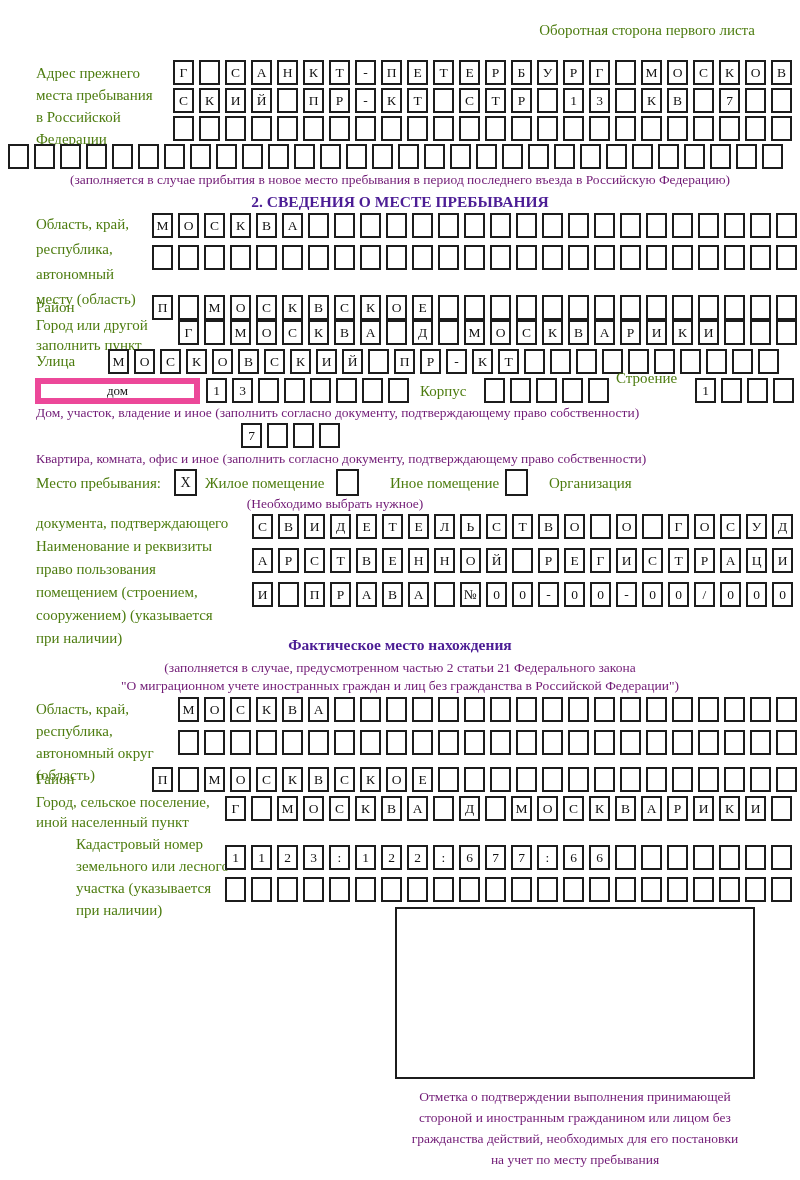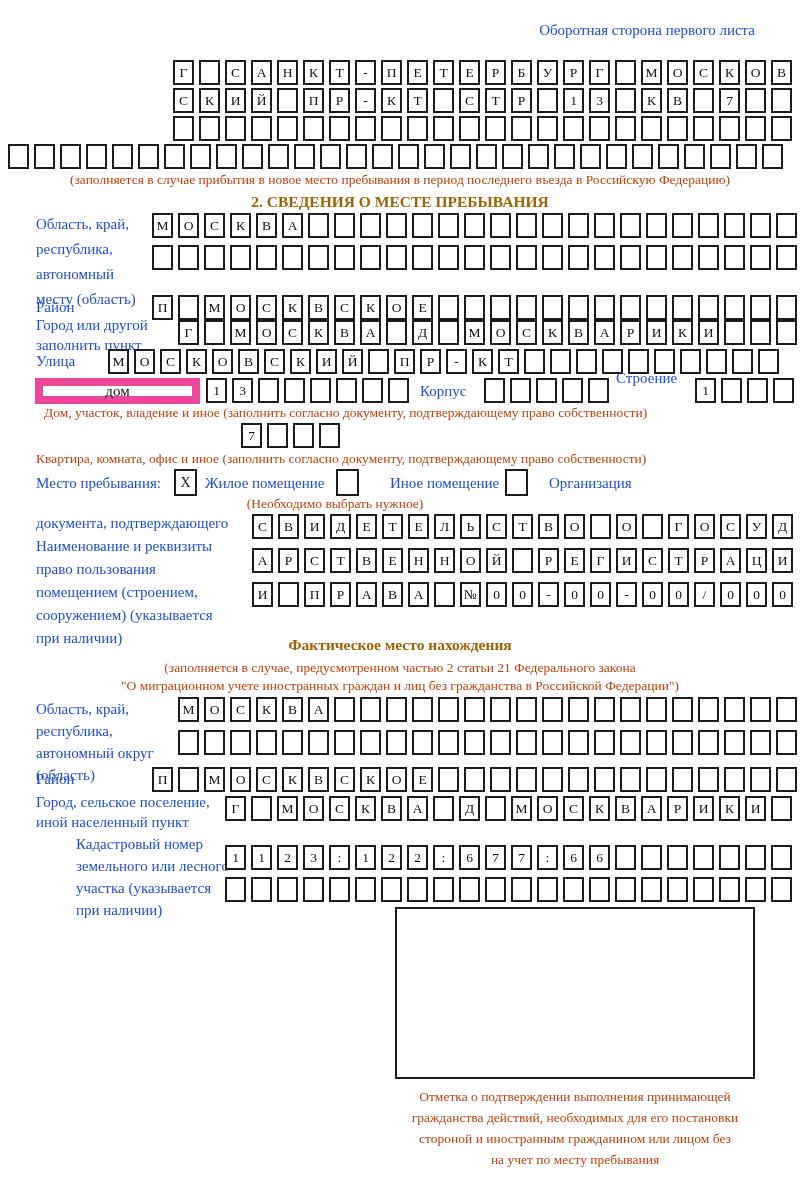--- a/index.html
+++ b/index.html
@@ -1,39 +1,45 @@
 <!DOCTYPE html>
 <html><head>
 <meta charset="utf-8">
 <style>
   html,body{margin:0;padding:0;background:#fff;}
   .page{position:relative;width:800px;height:1180px;background:#fff;color:#141414;
         font-family:"Liberation Serif","DejaVu Serif",serif;overflow:hidden;}
-  .lbl{position:absolute;font-size:15px;line-height:21px;color:#1d4ed8;}
-  .cap{position:absolute;font-size:13.5px;color:#c2410c;}
-  .hd{position:absolute;left:0;width:100%;text-align:center;font-weight:bold;font-size:15.5px;color:#a16207;}
+  .lbl{position:absolute;font-size:15px;line-height:21px;color:#4d7c0f;}
+  .cap{position:absolute;font-size:13.5px;color:#701a75;}
+  .hd{position:absolute;left:0;width:100%;text-align:center;font-weight:bold;font-size:15.5px;color:#4c1d95;}
   .ctr{text-align:center;}
   .boxrow{position:absolute;display:flex;gap:5px;}
   .cell{box-sizing:border-box;width:21px;height:25px;border:2px solid #1c1c1c;background:#fff;
         display:flex;align-items:center;justify-content:center;
         font-family:"Liberation Serif",serif;font-size:13.5px;color:#111;}
-  .widebox{position:absolute;box-sizing:border-box;border:8px solid #ec4899;background:#fff;
-        display:flex;align-items:center;justify-content:center;font-size:15px;}
+  .widebox{position:absolute;box-sizing:border-box;border:6px solid #ec4899;background:#fff;
+        display:flex;align-items:center;justify-content:center;font-size:13px;}
   .chk{position:absolute;box-sizing:border-box;width:23px;height:27px;border:2px solid #1c1c1c;background:#fff;
         display:flex;align-items:center;justify-content:center;font-size:14px;}
   .stamp{position:absolute;box-sizing:border-box;border:2px solid #1c1c1c;background:#fff;}
   .lines div{white-space:nowrap;}
 </style>
 </head>
 <body>
 
 <div class="page">
 
   <div class="lbl" style="top:20px;right:45px;">Оборотная сторона первого листа</div>
 
+  <div class="lbl lines" style="left:36px;top:62px;line-height:22px;">
+    <div>Адрес прежнего</div>
+    <div>места пребывания</div>
+    <div>в Российской</div>
+    <div>Федерации</div>
+  </div>
   <div class="boxrow" style="left:173px;top:60px;">
       <span class="cell">Г</span>
       <span class="cell"></span>
       <span class="cell">С</span>
       <span class="cell">А</span>
       <span class="cell">Н</span>
       <span class="cell">К</span>
       <span class="cell">Т</span>
       <span class="cell">-</span>
       <span class="cell">П</span>
@@ -311,21 +317,21 @@
       <span class="cell"></span>
       <span class="cell"></span>
     </div>
   <div class="lbl" style="left:616px;top:368px;">Строение</div>
   <div class="boxrow" style="left:695px;top:378px;">
       <span class="cell">1</span>
       <span class="cell"></span>
       <span class="cell"></span>
       <span class="cell"></span>
     </div>
-  <div class="cap" style="left:44px;top:405px;">Дом, участок, владение и иное (заполнить согласно документу, подтверждающему право собственности)</div>
+  <div class="cap" style="left:36px;top:405px;">Дом, участок, владение и иное (заполнить согласно документу, подтверждающему право собственности)</div>
 
   <div class="boxrow" style="left:241px;top:423px;">
       <span class="cell">7</span>
       <span class="cell"></span>
       <span class="cell"></span>
       <span class="cell"></span>
     </div>
   <div class="cap" style="left:36px;top:451px;">Квартира, комната, офис и иное (заполнить согласно документу, подтверждающему право собственности)</div>
 
   <div class="lbl" style="left:36px;top:473px;">Место пребывания:</div>
@@ -587,18 +593,18 @@
       <span class="cell"></span>
       <span class="cell"></span>
       <span class="cell"></span>
       <span class="cell"></span>
       <span class="cell"></span>
     </div>
 
   <div class="stamp" style="left:395px;top:907px;width:360px;height:172px;"></div>
   <div class="cap ctr lines" style="left:385px;top:1086px;width:380px;line-height:21px;">
     <div>Отметка о подтверждении выполнения принимающей</div>
+    <div>стороной и иностранным гражданином или лицом без</div>
     <div>гражданства действий, необходимых для его постановки</div>
-    <div>стороной и иностранным гражданином или лицом без</div>
     <div>на учет по месту пребывания</div>
   </div>
 
 </div>
 
 </body></html>

